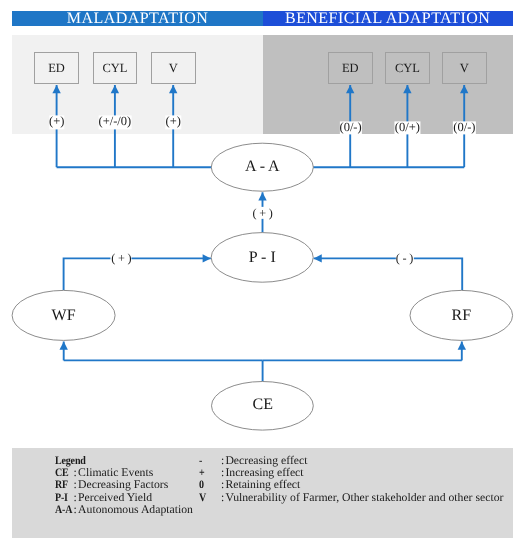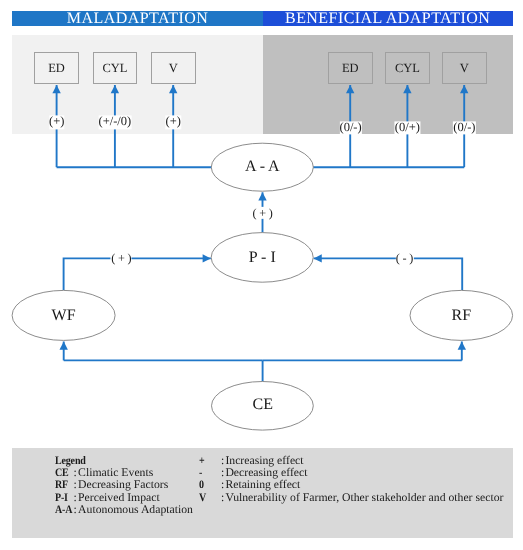--- a/index.html
+++ b/index.html
@@ -163,24 +163,24 @@
   <div class="elabel" id="el-wf-pi">( + )</div>
   <div class="elabel" id="el-rf-pi">( - )</div>
 
   <div class="legend">
     <div class="leg-col leg-left">
       <div class="leg-row leg-title">
         <span class="leg-key">Legend</span>
       </div>
       <div class="leg-row"><span class="leg-key">CE</span><span class="leg-sep">:</span><span class="leg-desc">Climatic Events</span></div>
       <div class="leg-row"><span class="leg-key">RF</span><span class="leg-sep">:</span><span class="leg-desc">Decreasing Factors</span></div>
-      <div class="leg-row"><span class="leg-key">P-I</span><span class="leg-sep">:</span><span class="leg-desc">Perceived Impact</span></div>
+      <div class="leg-row"><span class="leg-key">P-I</span><span class="leg-sep">:</span><span class="leg-desc">Perceived Yield</span></div>
       <div class="leg-row"><span class="leg-key">A-A</span><span class="leg-sep">:</span><span class="leg-desc">Autonomous Adaptation</span></div>
     </div>
     <div class="leg-col leg-right">
+      <div class="leg-row"><span class="leg-key">-</span><span class="leg-sep">:</span><span class="leg-desc">Decreasing effect</span></div>
       <div class="leg-row"><span class="leg-key">+</span><span class="leg-sep">:</span><span class="leg-desc">Increasing effect</span></div>
-      <div class="leg-row"><span class="leg-key">-</span><span class="leg-sep">:</span><span class="leg-desc">Decreasing effect</span></div>
       <div class="leg-row"><span class="leg-key">0</span><span class="leg-sep">:</span><span class="leg-desc">Retaining effect</span></div>
       <div class="leg-row"><span class="leg-key">V</span><span class="leg-sep">:</span><span class="leg-desc">Vulnerability of Farmer, Other stakeholder and other sector</span></div>
     </div>
   </div>
 
 </div>
 
 </body></html>

